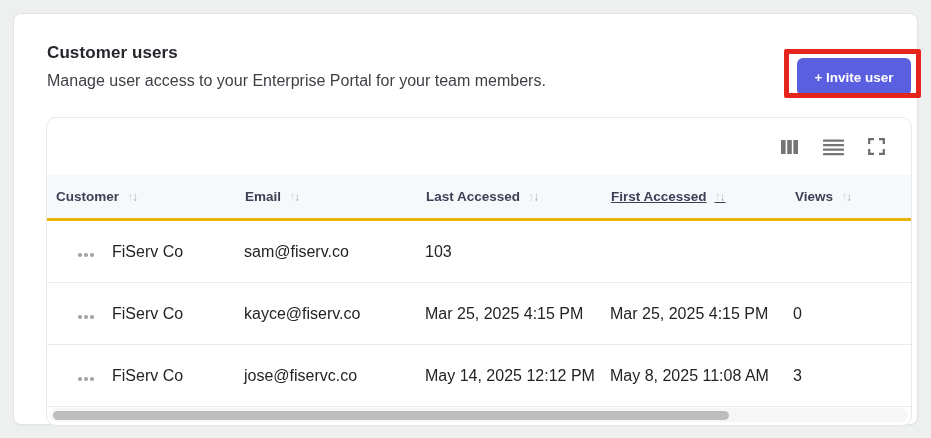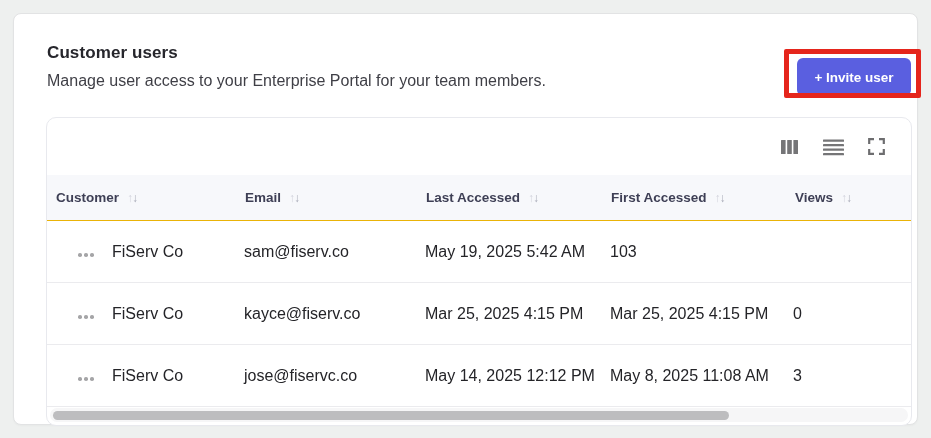--- a/index.html
+++ b/index.html
@@ -39,28 +39,28 @@
     background:#ffffff;border:1px solid #e8e9ee;border-radius:10px;
     box-sizing:border-box;overflow:hidden;
   }
   .toolbar{
     height:57px;display:flex;align-items:center;justify-content:flex-end;
     gap:24px;padding-right:26px;
   }
   .tool{display:inline-flex;align-items:center;justify-content:center;cursor:pointer;}
   .thead{
     display:flex;align-items:center;height:46px;background:#f7f8fb;
-    border-bottom:1px solid #eab308;box-sizing:border-box;
+    border-bottom:3px solid #eab308;box-sizing:border-box;
     padding-left:9px;color:#3e3f55;font-size:13.5px;font-weight:700;
   }
   .th{display:flex;align-items:center;box-sizing:border-box;flex:0 0 auto;}
   .th-customer{width:181px;}
   .th-email{width:181px;margin-left:8px;}
   .th-last{width:185px;}
-  .th-first{width:184px;}
+  .th-first{width:184px;text-decoration:underline;}
   .th-views{flex:1 1 auto;}
   .sort{margin-left:8px;font-size:12px;font-weight:400;line-height:1;display:inline-flex;}
   .su{color:#d2d3dc;}
   .sd{color:#a9abb8;margin-left:-1px;}
   .trow{
     display:flex;align-items:center;height:62px;box-sizing:border-box;
     border-bottom:1px solid #ebebee;font-size:16px;color:#242428;background:#fff;
   }
   .td{box-sizing:border-box;flex:0 0 auto;white-space:nowrap;}
   .td-actions{width:65px;padding-left:31px;}
@@ -161,21 +161,20 @@
     <div class="trow">
       <div class="td td-actions">
         <span class="dots">
             <i></i>
             <i></i>
             <i></i>
           </span>
       </div>
       <div class="td td-customer">FiServ Co</div>
       <div class="td td-email">sam@fiserv.co</div>
-      <div class="td td-last">May 19, 2025 5:42 AM</div>
       <div class="td td-views">103</div>
     </div>
 
     <div class="trow">
       <div class="td td-actions">
         <span class="dots">
             <i></i>
             <i></i>
             <i></i>
           </span>

